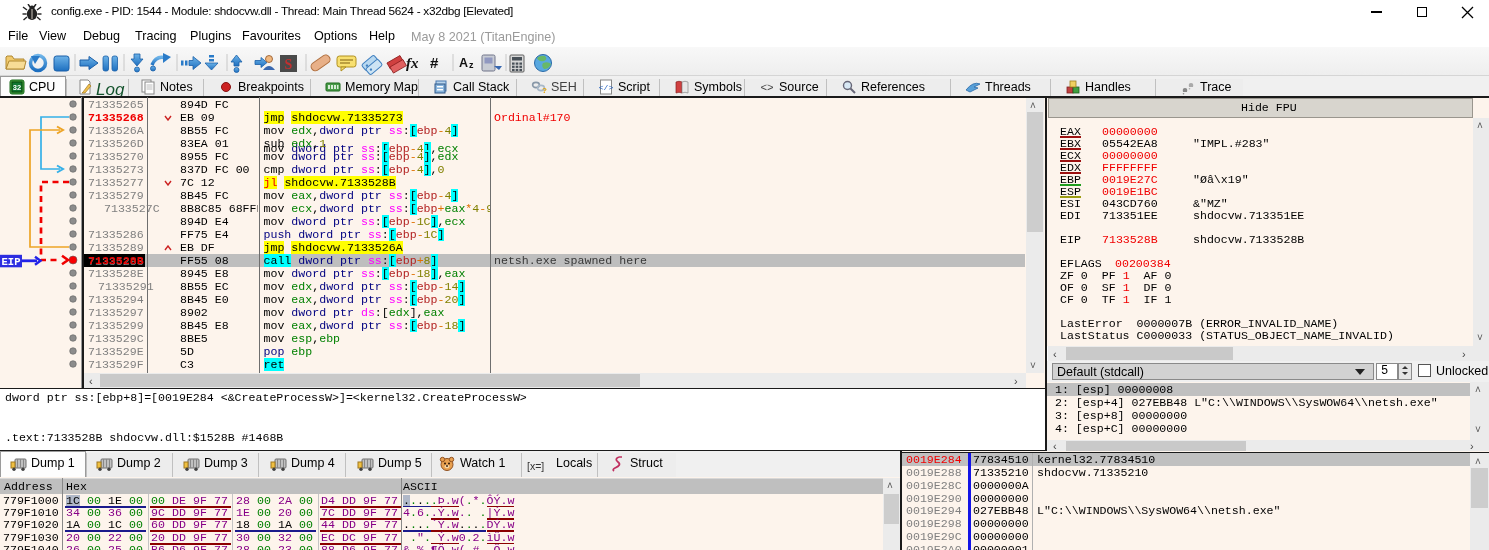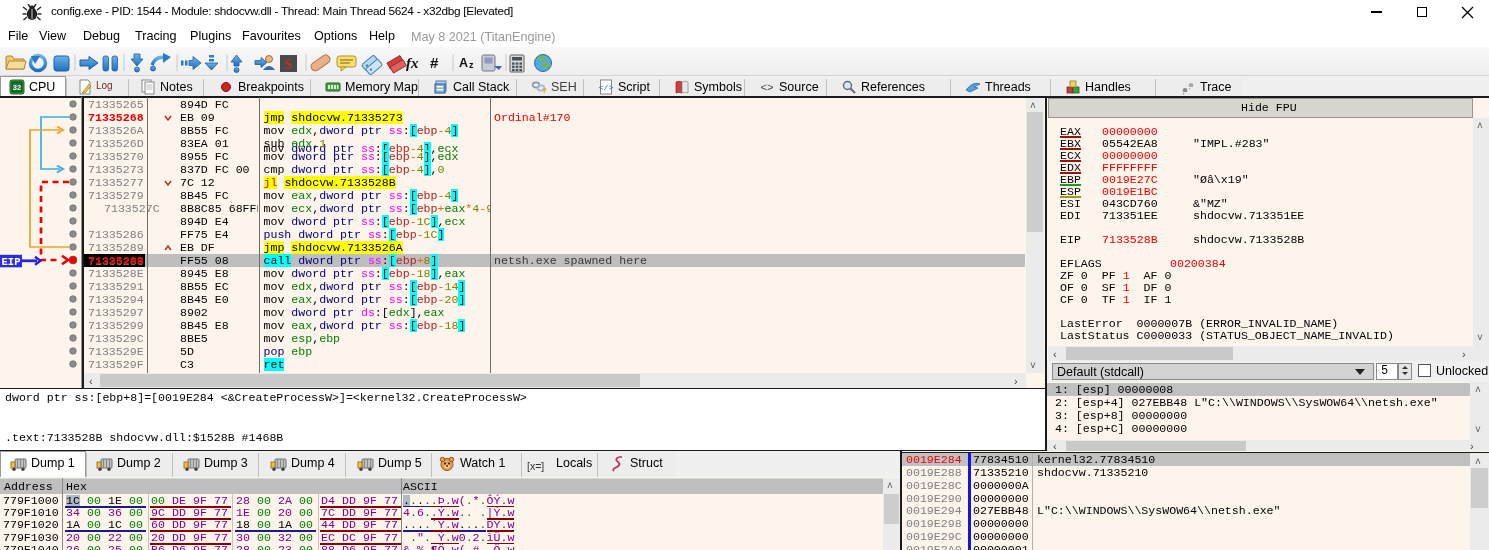--- a/index.html
+++ b/index.html
@@ -173,21 +173,21 @@
 <svg class="a" style="left:9px;top:79px;" width="16" height="16" viewBox="0 0 16 16">
     <rect x="1" y="1" width="14" height="14" rx="2" fill="#3f9c3f" stroke="#1c6b1c"></rect>
     <rect x="3" y="3" width="10" height="10" fill="#173" stroke="#0a4a0a"></rect>
     <text x="8" y="11" font-size="7.5" font-weight="bold" fill="#fff" text-anchor="middle" font-family="Liberation Sans">32</text>
   </svg>
 <div class="a" style="left:29px;top:80px;font-size:12.5px;color:#000;">CPU</div>
 <svg class="a" style="left:77px;top:79px;" width="16" height="16" viewBox="0 0 16 16">
     <path d="M3,1 L11,1 L13,3 L13,15 L3,15 Z" fill="#fff" stroke="#888"></path>
     <path d="M6,13 L12,5 L14,7 L8,14 L5,14 Z" fill="#f0c050" stroke="#a07820" stroke-width="0.7"></path>
   </svg>
-<div class="a" style="left:96px;top:80px;font-size:10px;color:#7f1d1d;">Log</div>
+<div class="a" style="left:96px;top:80px;font-size:17px;color:#14532d;font-style:italic;">Log</div>
 <svg class="a" style="left:140px;top:79px;" width="16" height="16" viewBox="0 0 16 16">
     <rect x="2" y="1" width="9" height="12" fill="#fff" stroke="#888"></rect>
     <rect x="5" y="3" width="9" height="12" fill="#fff" stroke="#888"></rect>
     <g stroke="#aaa" stroke-width="0.8">
       <line x1="6.5" y1="6" x2="12.5" y2="6"></line>
       <line x1="6.5" y1="8" x2="12.5" y2="8"></line>
       <line x1="6.5" y1="10" x2="12.5" y2="10"></line>
     </g>
   </svg>
 <div class="a" style="left:160px;top:80px;font-size:12.5px;color:#000;">Notes</div>
@@ -316,21 +316,21 @@
   </svg>
 <div class="a mono r13" style="left:180px;top:240.5px;width:78px;overflow:hidden;color:#000;">EB DF</div>
 <div class="a mono r13" style="left:263.5px;top:240.5px;width:226px;overflow:hidden;color:#000;"><span class="ylb">jmp</span> <span class="ylb">shdocvw.7133526A</span></div>
 <div class="a mono r13 red bold" style="left:88px;top:253.5px;">7133528B</div>
 <div class="a mono r13" style="left:180px;top:253.5px;width:78px;overflow:hidden;color:#000;">FF55 08</div>
 <div class="a mono r13" style="left:263.5px;top:253.5px;width:226px;overflow:hidden;color:#000;"><span class="cyb">call</span> <span class="nav">dword ptr </span><span class="mag">ss</span>:<span class="cyb">[</span><span class="brn">ebp</span><span class="org">+</span><span class="olv">8</span><span class="cyb">]</span></div>
 <div class="a mono r13 cmtg" style="left:494px;top:253.5px;">netsh.exe spawned here</div>
 <div class="a mono r13 gry" style="left:88px;top:266.5px;">7133528E</div>
 <div class="a mono r13" style="left:180px;top:266.5px;width:78px;overflow:hidden;color:#000;">8945 E8</div>
 <div class="a mono r13" style="left:263.5px;top:266.5px;width:226px;overflow:hidden;color:#000;">mov <span class="nav">dword ptr </span><span class="mag">ss</span>:<span class="cyb">[</span><span class="brn">ebp</span><span class="org">-</span><span class="olv">18</span><span class="cyb">]</span>,<span class="grn">eax</span></div>
-<div class="a mono r13 gry" style="left:88px;top:279.5px;text-align:right;">71335291</div>
+<div class="a mono r13 gry" style="left:98px;top:279.5px;text-align:right;">71335291</div>
 <div class="a mono r13" style="left:180px;top:279.5px;width:78px;overflow:hidden;color:#000;">8B55 EC</div>
 <div class="a mono r13" style="left:263.5px;top:279.5px;width:226px;overflow:hidden;color:#000;">mov <span class="grn">edx</span>,<span class="nav">dword ptr </span><span class="mag">ss</span>:<span class="cyb">[</span><span class="brn">ebp</span><span class="org">-</span><span class="olv">14</span><span class="cyb">]</span></div>
 <div class="a mono r13 gry" style="left:88px;top:292.5px;">71335294</div>
 <div class="a mono r13" style="left:180px;top:292.5px;width:78px;overflow:hidden;color:#000;">8B45 E0</div>
 <div class="a mono r13" style="left:263.5px;top:292.5px;width:226px;overflow:hidden;color:#000;">mov <span class="grn">eax</span>,<span class="nav">dword ptr </span><span class="mag">ss</span>:<span class="cyb">[</span><span class="brn">ebp</span><span class="org">-</span><span class="olv">20</span><span class="cyb">]</span></div>
 <div class="a mono r13 gry" style="left:88px;top:305.5px;">71335297</div>
 <div class="a mono r13" style="left:180px;top:305.5px;width:78px;overflow:hidden;color:#000;">8902</div>
 <div class="a mono r13" style="left:263.5px;top:305.5px;width:226px;overflow:hidden;color:#000;">mov <span class="nav">dword ptr </span><span class="mag">ds</span>:[<span class="grn">edx</span>],<span class="grn">eax</span></div>
 <div class="a mono r13 gry" style="left:88px;top:318.5px;">71335299</div>
 <div class="a mono r13" style="left:180px;top:318.5px;width:78px;overflow:hidden;color:#000;">8B45 E8</div>
@@ -415,21 +415,21 @@
 <div class="a mono r12" style="left:1060px;top:198.0px;color:#000;">ESI</div>
 <div class="a mono r12 " style="left:1102px;top:198.0px;">043CD760</div>
 <div class="a mono r12" style="left:1193px;top:198.0px;color:#000;">&amp;"MZ"</div>
 <div class="a mono r12" style="left:1060px;top:210.0px;color:#000;">EDI</div>
 <div class="a mono r12 " style="left:1102px;top:210.0px;">713351EE</div>
 <div class="a mono r12" style="left:1193px;top:210.0px;color:#000;">shdocvw.713351EE</div>
 <div class="a mono r12" style="left:1060px;top:234.0px;color:#000;">EIP</div>
 <div class="a mono r12 red" style="left:1102px;top:234.0px;">7133528B</div>
 <div class="a mono r12" style="left:1193px;top:234.0px;color:#000;">shdocvw.7133528B</div>
 <div class="a mono r12" style="left:1060px;top:258.0px;color:#000;">EFLAGS</div>
-<div class="a mono r12 red" style="left:1122px;top:258.0px;padding-left:48px;">00200384</div>
+<div class="a mono r12 red" style="left:1067px;top:258.0px;padding-left:48px;">00200384</div>
 <div class="a mono r12" style="left:1060px;top:270.0px;color:#000;">ZF 0  PF <span class="red">1</span>  AF 0</div>
 <div class="a mono r12" style="left:1060px;top:282.0px;color:#000;">OF 0  SF <span class="red">1</span>  DF 0</div>
 <div class="a mono r12" style="left:1060px;top:294.0px;color:#000;">CF 0  TF <span class="red">1</span>  IF 1</div>
 <div class="a mono r12" style="left:1060px;top:318.0px;color:#000;">LastError  0000007B (ERROR_INVALID_NAME)</div>
 <div class="a mono r12" style="left:1060px;top:330.0px;color:#000;">LastStatus C0000033 (STATUS_OBJECT_NAME_INVALID)</div>
 <div class="a" style="left:1473px;top:118px;width:16px;height:228px;background:#ebebeb;"></div>
 <div class="a" style="left:1477px;top:120px;font-size:10px;color:#555;">˄</div>
 <div class="a" style="left:1477px;top:332px;font-size:10px;color:#555;">˅</div>
 <div class="a" style="left:1048px;top:346px;width:441px;height:14.5px;background:#ebebeb;"></div>
 <div class="a" style="left:1066px;top:347px;width:167px;height:12.5px;background:#c9c9c9;"></div>

